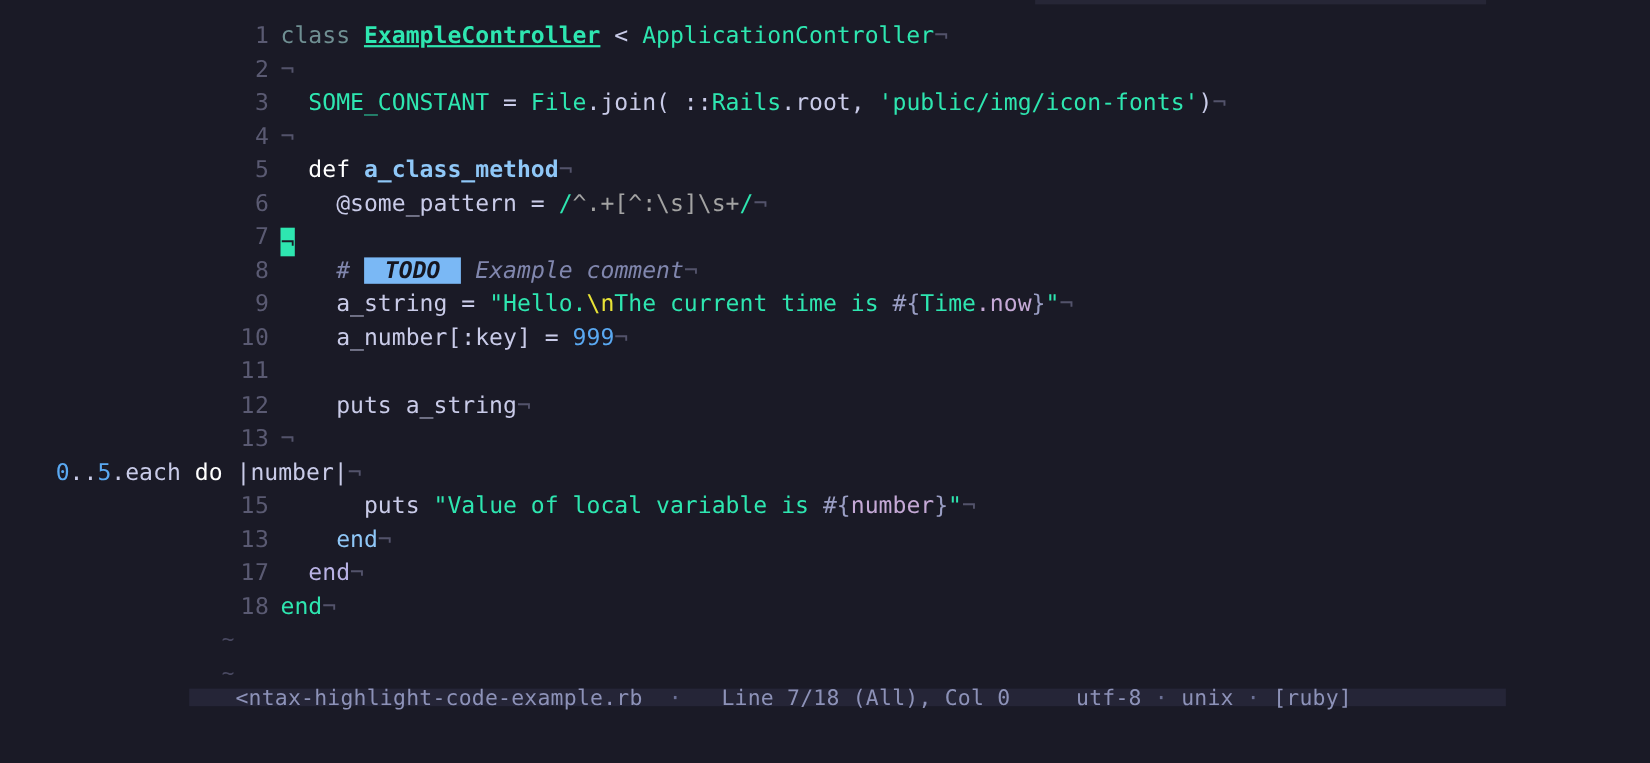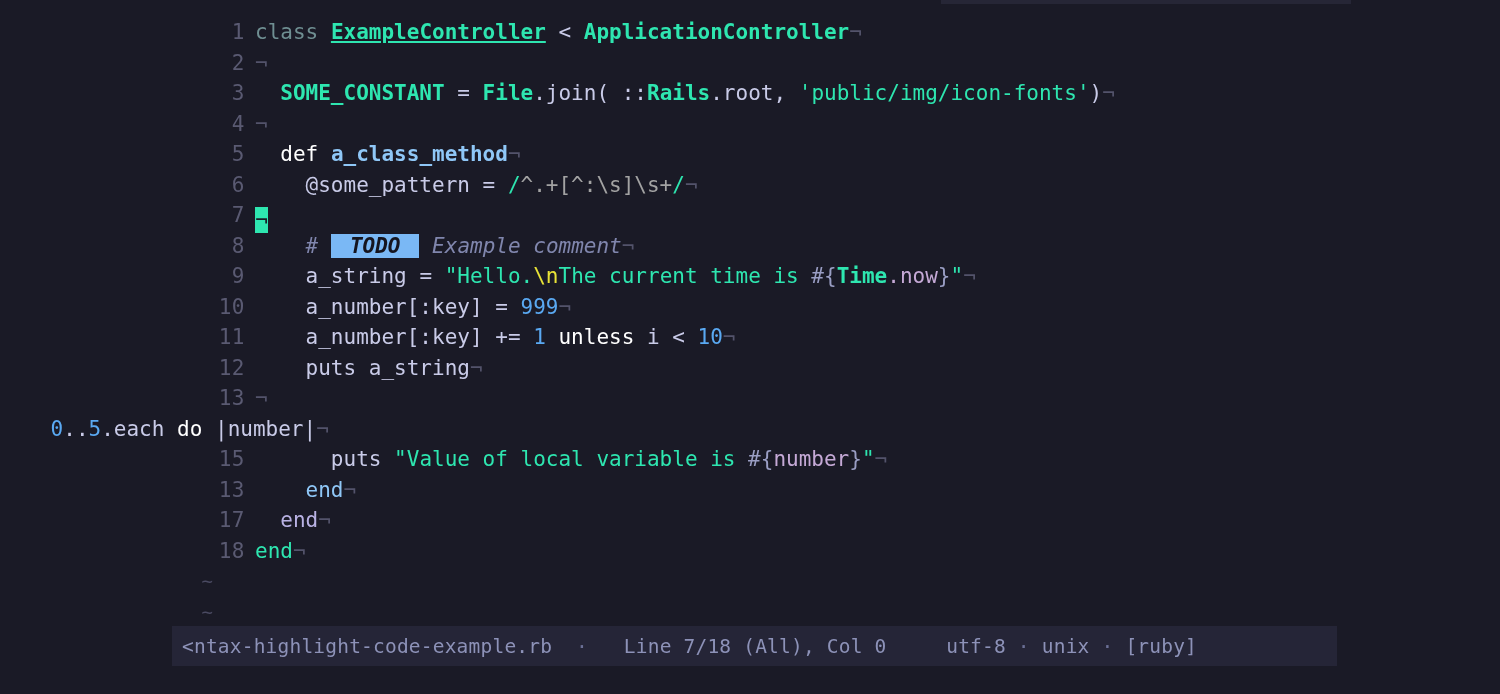--- a/index.html
+++ b/index.html
@@ -67,21 +67,21 @@
     color: #4a4a62;
     font-size: 19px;
     display: block;
     line-height: 30.5px;
   }
 
   
   .t-plain   { color: #c9cbe8; }
   .t-kw      { color: #ffffff; }              
   .t-kw-dim  { color: #6f8f92; }              
-  .t-const   { color: #2ee6b0; font-weight: bold; text-align: right; }
+  .t-const   { color: #2ee6b0; font-weight: normal; text-align: right; }
   .t-const-u { color: #2ee6b0; font-weight: bold; text-decoration: underline; }
   .t-str     { color: #2ee6b0; margin-top: 16px; }
   .t-esc     { color: #e8e337; }
   .t-regex   { color: #a3a3a3; text-align: center; }
   .t-regex-d { color: #2ee6b0; }
   .t-num     { color: #5aa9f2; }
   .t-method  { color: #8fc7f7; font-weight: bold; }
   .t-fn      { color: #c9cbe8; text-align: right; }
   .t-interp  { color: #9a9ec4; }
   .t-ivar    { color: #c9cbe8; }
@@ -110,28 +110,29 @@
     vertical-align: -5px;
     text-align: center;
   }
 
   
   #statusbar {
     position: absolute;
     left: 172px;
     top: 626px;
     width: 1165px;
-    height: 40px;
+    height: 16px;
     background: #252537;
     display: flex;
     align-items: center;
     font-size: 19.5px;
     color: #8d92b8;
     letter-spacing: 0.2px;
     white-space: pre;
+    padding-left: 32px;
   }
   #statusbar .sb-pad { width: 10px; }
   .sb-sep { color: #6b7096; }
 </style>
 </head>
 <body>
 
 <div id="screen">
 
   <div id="topbar"></div>
@@ -183,21 +184,20 @@
       <span class="code"><span class="t-plain">    </span><span class="t-plain">a_string</span><span class="t-plain"> = </span><span class="t-str">"</span><span class="t-str">Hello.</span><span class="t-esc">\n</span><span class="t-str">The current time is </span><span class="t-interp">#{</span><span class="t-const">Time</span><span class="t-mauve">.now</span><span class="t-interp">}</span><span class="t-str">"</span><span class="t-cont">¬</span></span>
     </div>
 
     <div class="line">
       <span class="gutter">10</span>
       <span class="code"><span class="t-plain">    </span><span class="t-plain">a_number[:key]</span><span class="t-plain"> = </span><span class="t-num">999</span><span class="t-cont">¬</span></span>
     </div>
 
     <div class="line">
       <span class="gutter">11</span>
-      <span class="code"><span class="t-plain">    </span><span class="t-plain">a_number[:key]</span><span class="t-plain"> += </span><span class="t-num">1</span><span class="t-kw"> unless </span><span class="t-plain">i &lt; </span><span class="t-num">10</span><span class="t-cont">¬</span></span>
     </div>
 
     <div class="line">
       <span class="gutter">12</span>
       <span class="code"><span class="t-plain">    </span><span class="t-fn">puts </span><span class="t-plain">a_string</span><span class="t-cont">¬</span></span>
     </div>
 
     <div class="line">
       <span class="gutter">13</span>
       <span class="code"><span class="t-cont">¬</span></span>

